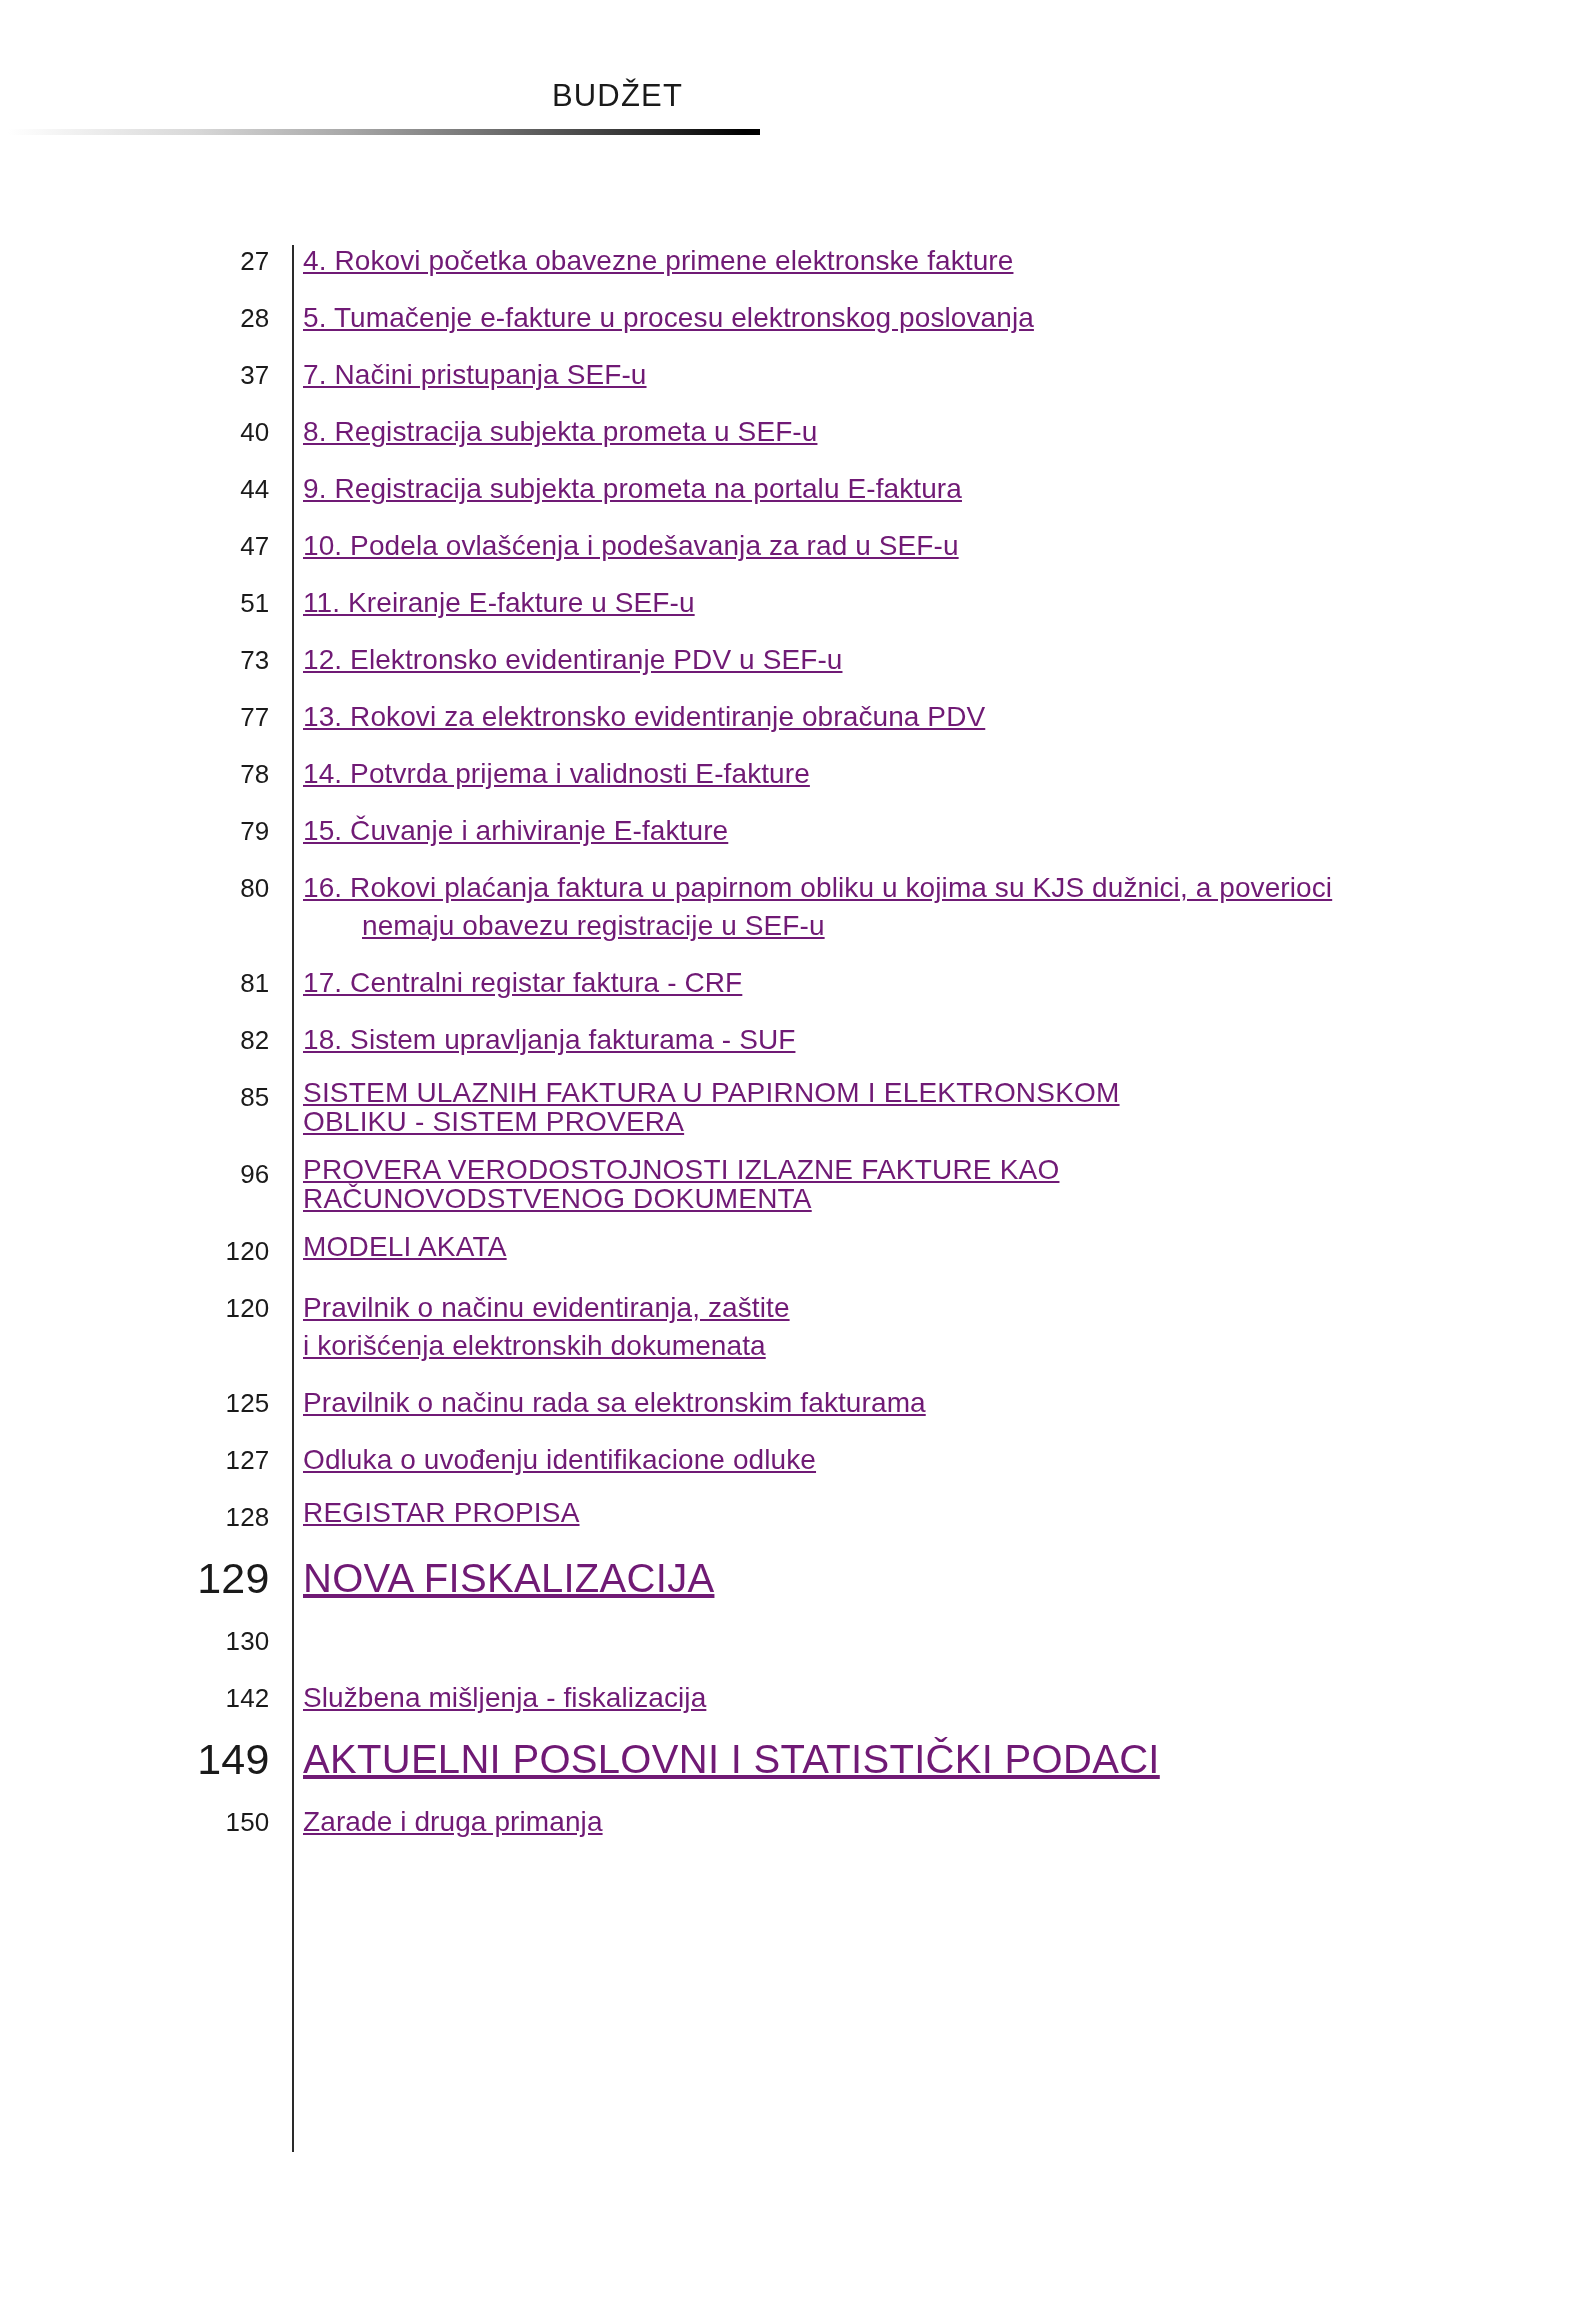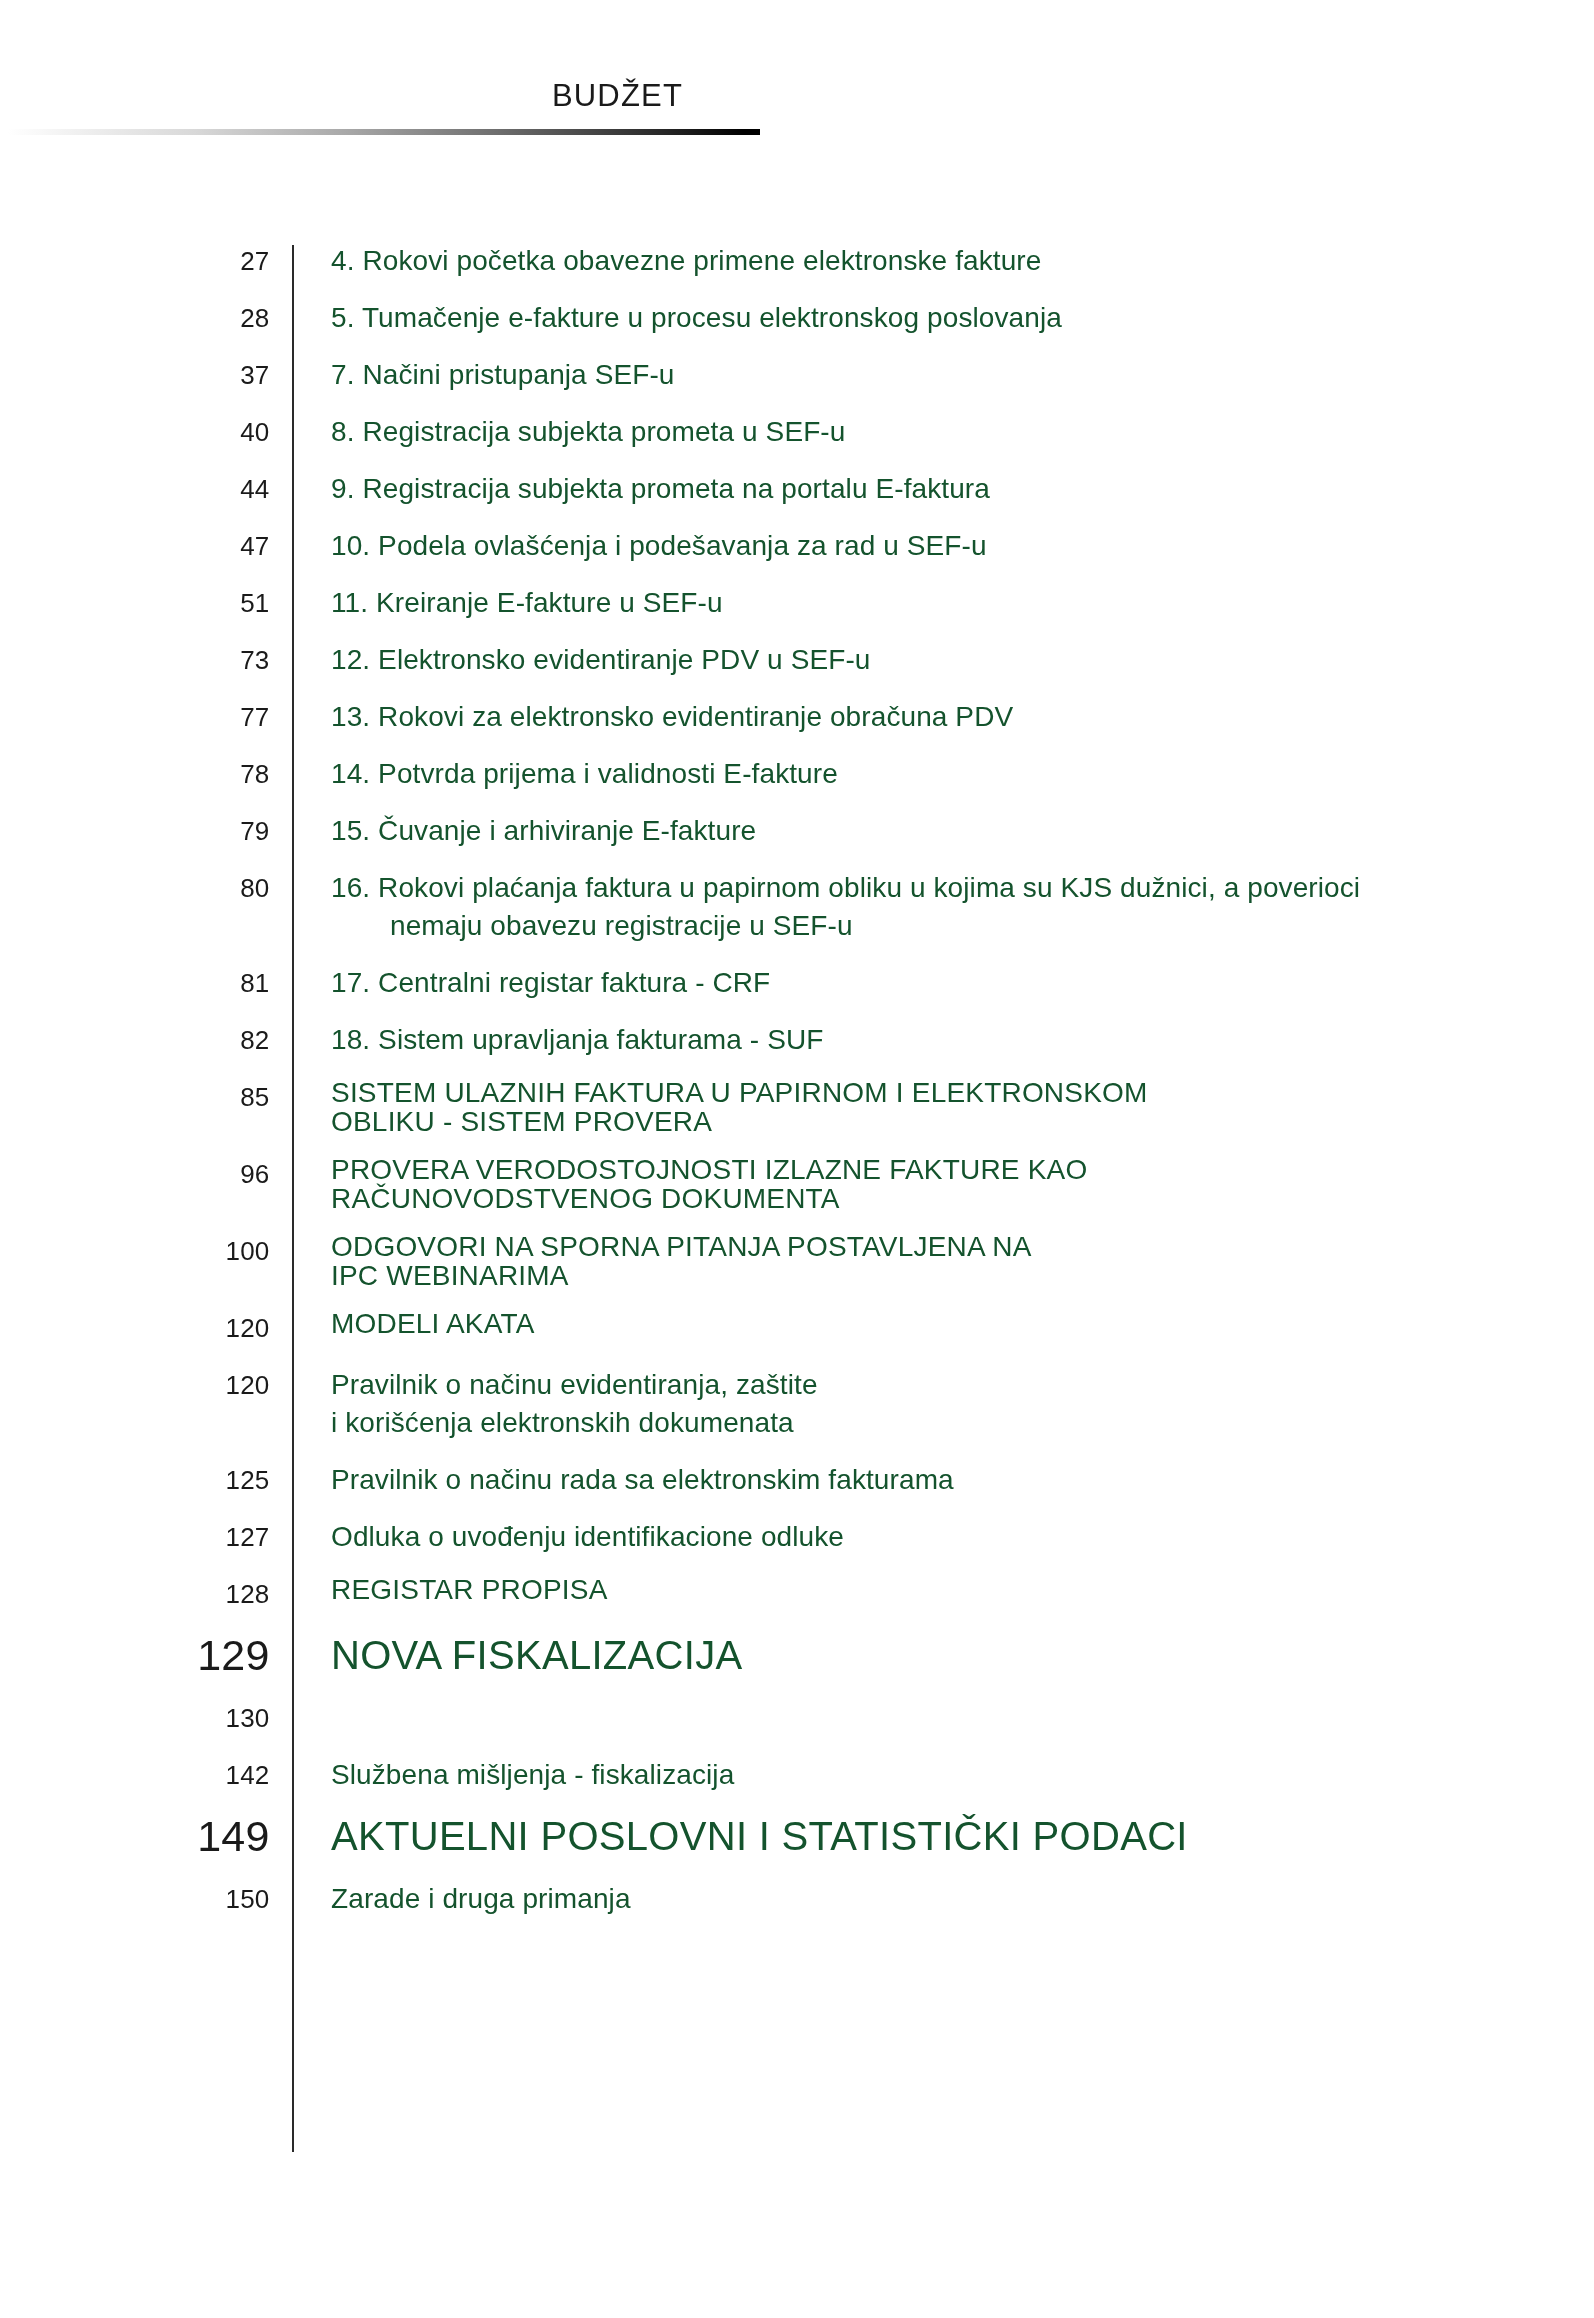--- a/index.html
+++ b/index.html
@@ -78,27 +78,28 @@
     text-align: right;
     padding-right: 11.5px;
     box-sizing: border-box;
     font-size: 26px;
     font-weight: 400;
     line-height: 38px;
     color: #1a1a1a;
     letter-spacing: 0.2px;
   }
   .toc-title {
-    margin-left: 50px;
+    margin-left: 22px;
     font-size: 28px;
     font-weight: 300;
     line-height: 38px;
-    color: #14532d;
+    color: #701a75;
     letter-spacing: 0.1px;
     white-space: pre-line;
+    text-decoration: underline;
   }
 
   
   .toc-row.hanging .toc-title {
     padding-left: 59px;
     text-indent: -59px;
   }
 
   
   .toc-row.caps .toc-title {
@@ -198,25 +199,20 @@
           <div class="toc-num">85</div>
           <div class="toc-title">SISTEM ULAZNIH FAKTURA U PAPIRNOM I ELEKTRONSKOM
 OBLIKU - SISTEM PROVERA</div>
         </div>
         <div class="toc-row caps gap-before">
           <div class="toc-num">96</div>
           <div class="toc-title">PROVERA VERODOSTOJNOSTI IZLAZNE FAKTURE KAO
 RAČUNOVODSTVENOG DOKUMENTA</div>
         </div>
         <div class="toc-row caps gap-before">
-          <div class="toc-num">100</div>
-          <div class="toc-title">ODGOVORI NA SPORNA PITANJA POSTAVLJENA NA
-IPC WEBINARIMA</div>
-        </div>
-        <div class="toc-row caps gap-before">
           <div class="toc-num">120</div>
           <div class="toc-title">MODELI AKATA</div>
         </div>
         <div class="toc-row">
           <div class="toc-num">120</div>
           <div class="toc-title">Pravilnik o načinu evidentiranja, zaštite
 i korišćenja elektronskih dokumenata</div>
         </div>
         <div class="toc-row">
           <div class="toc-num">125</div>

